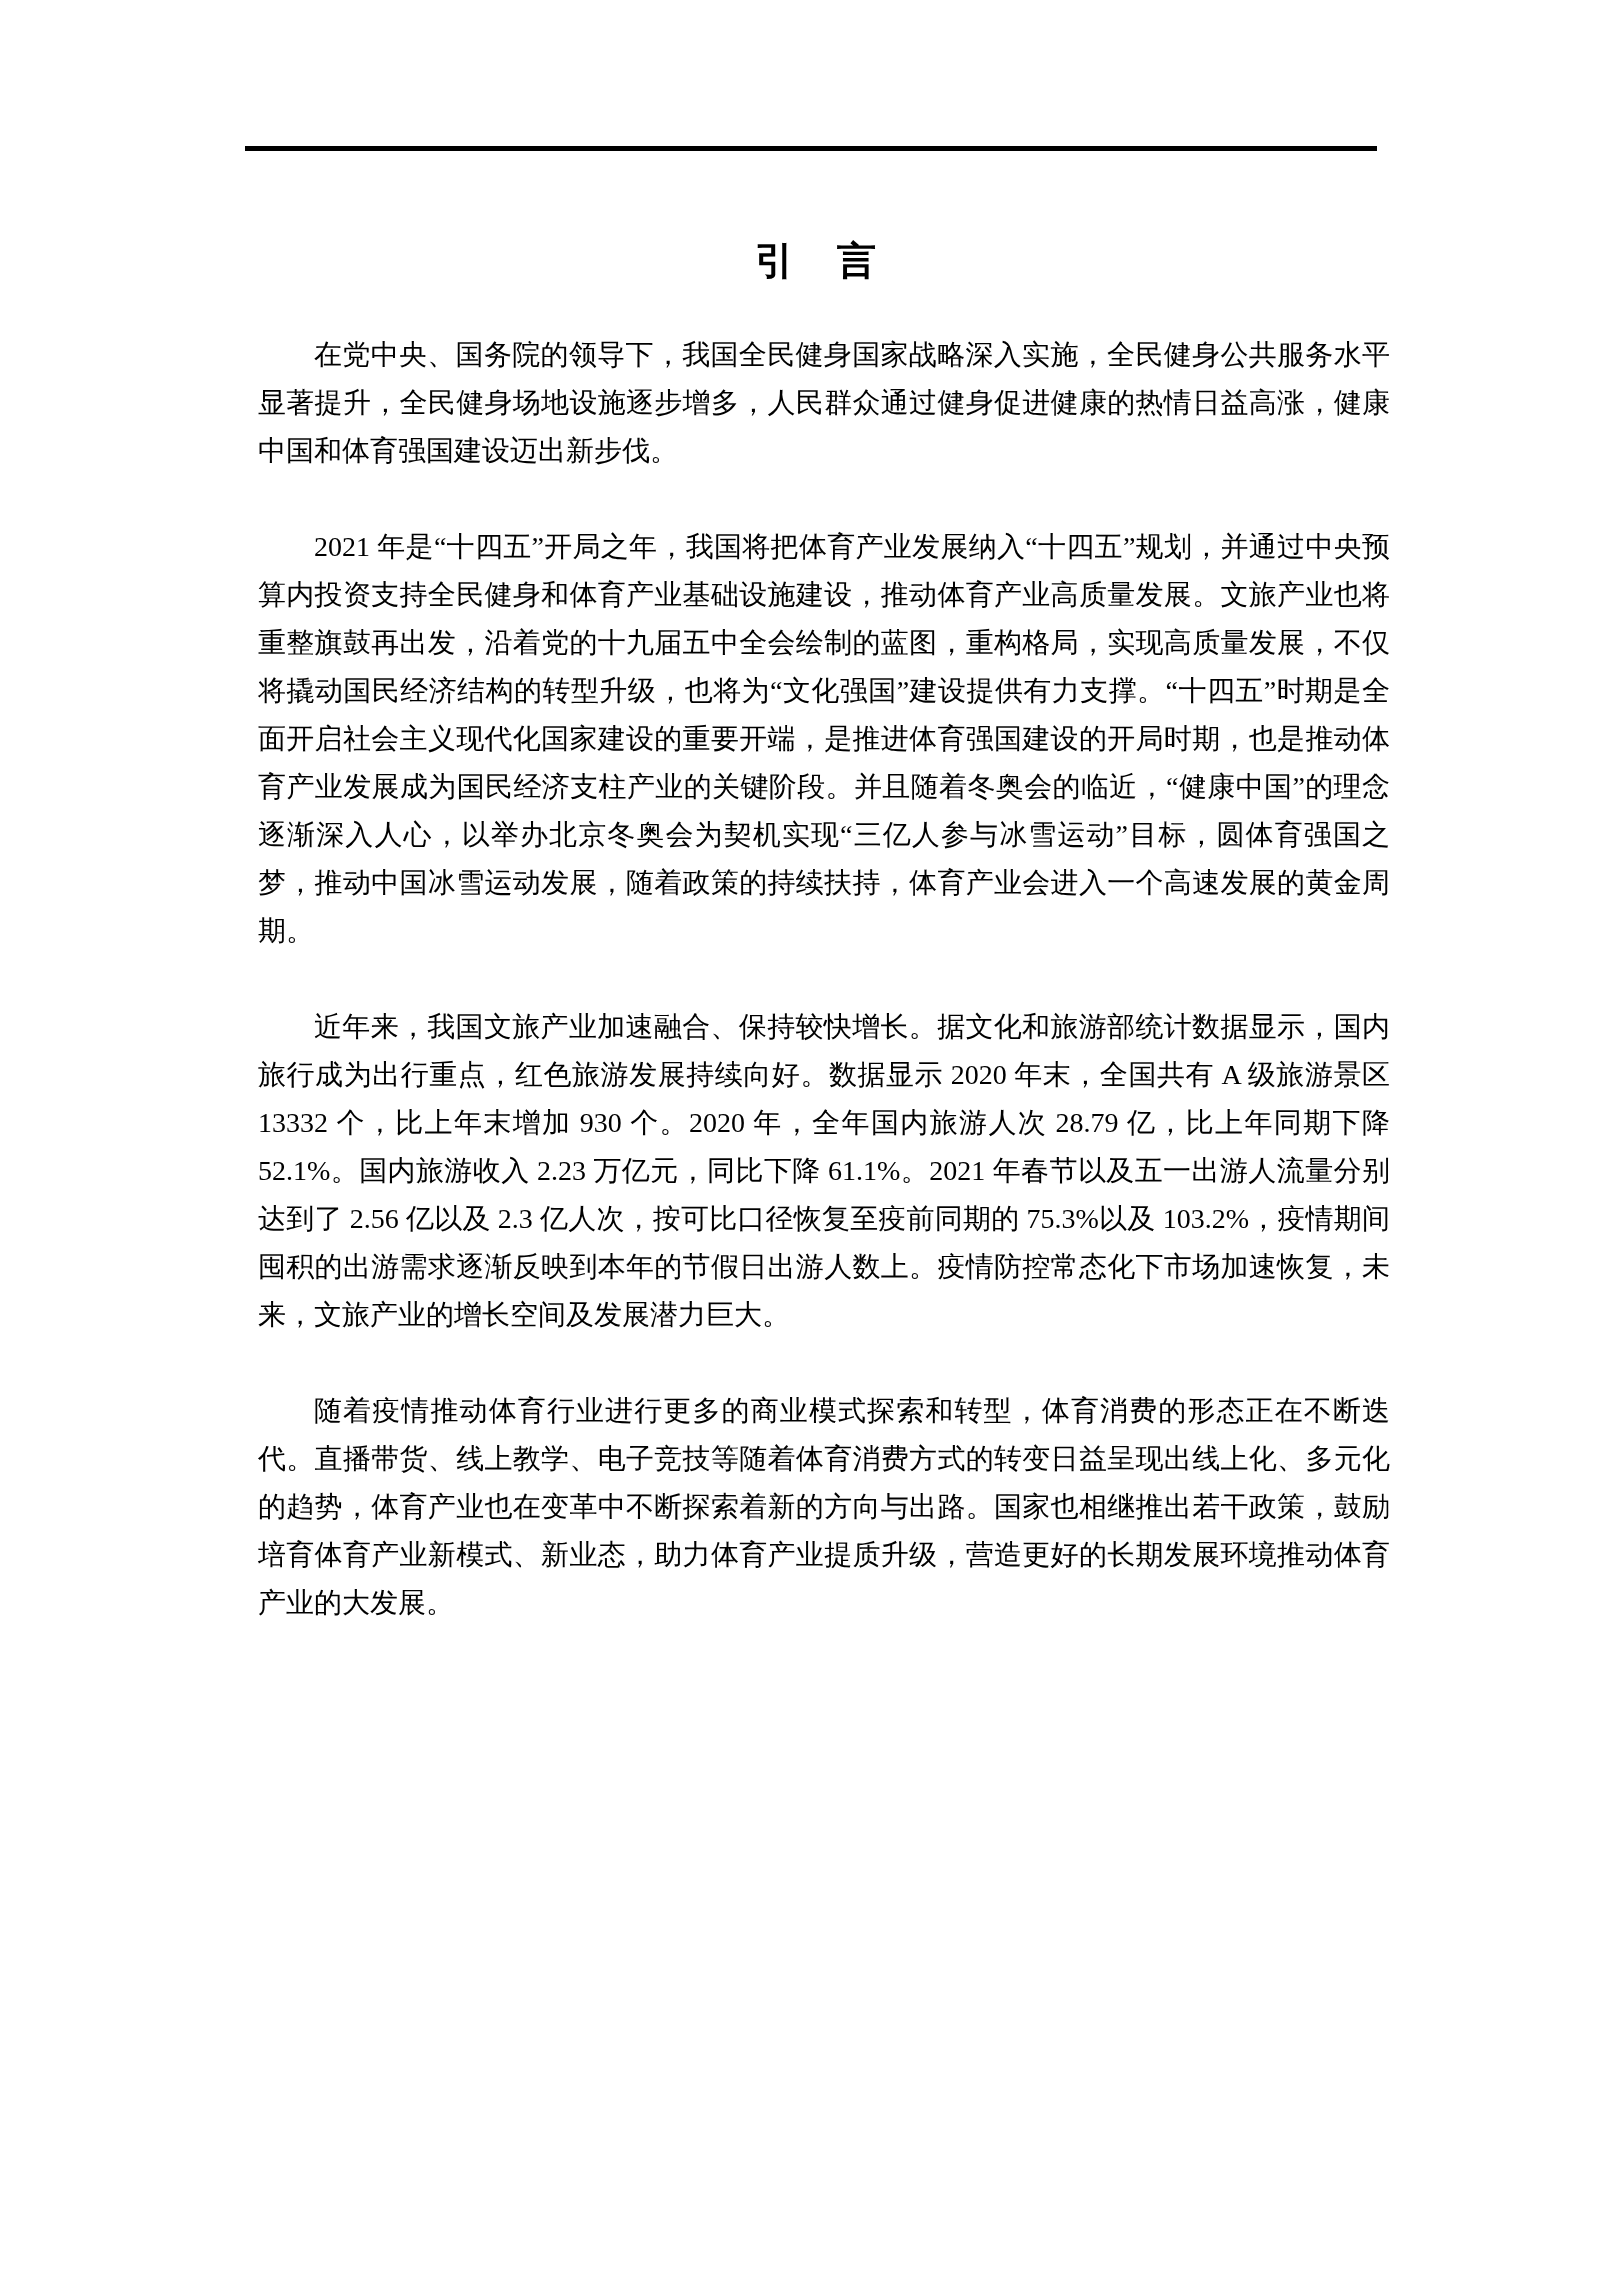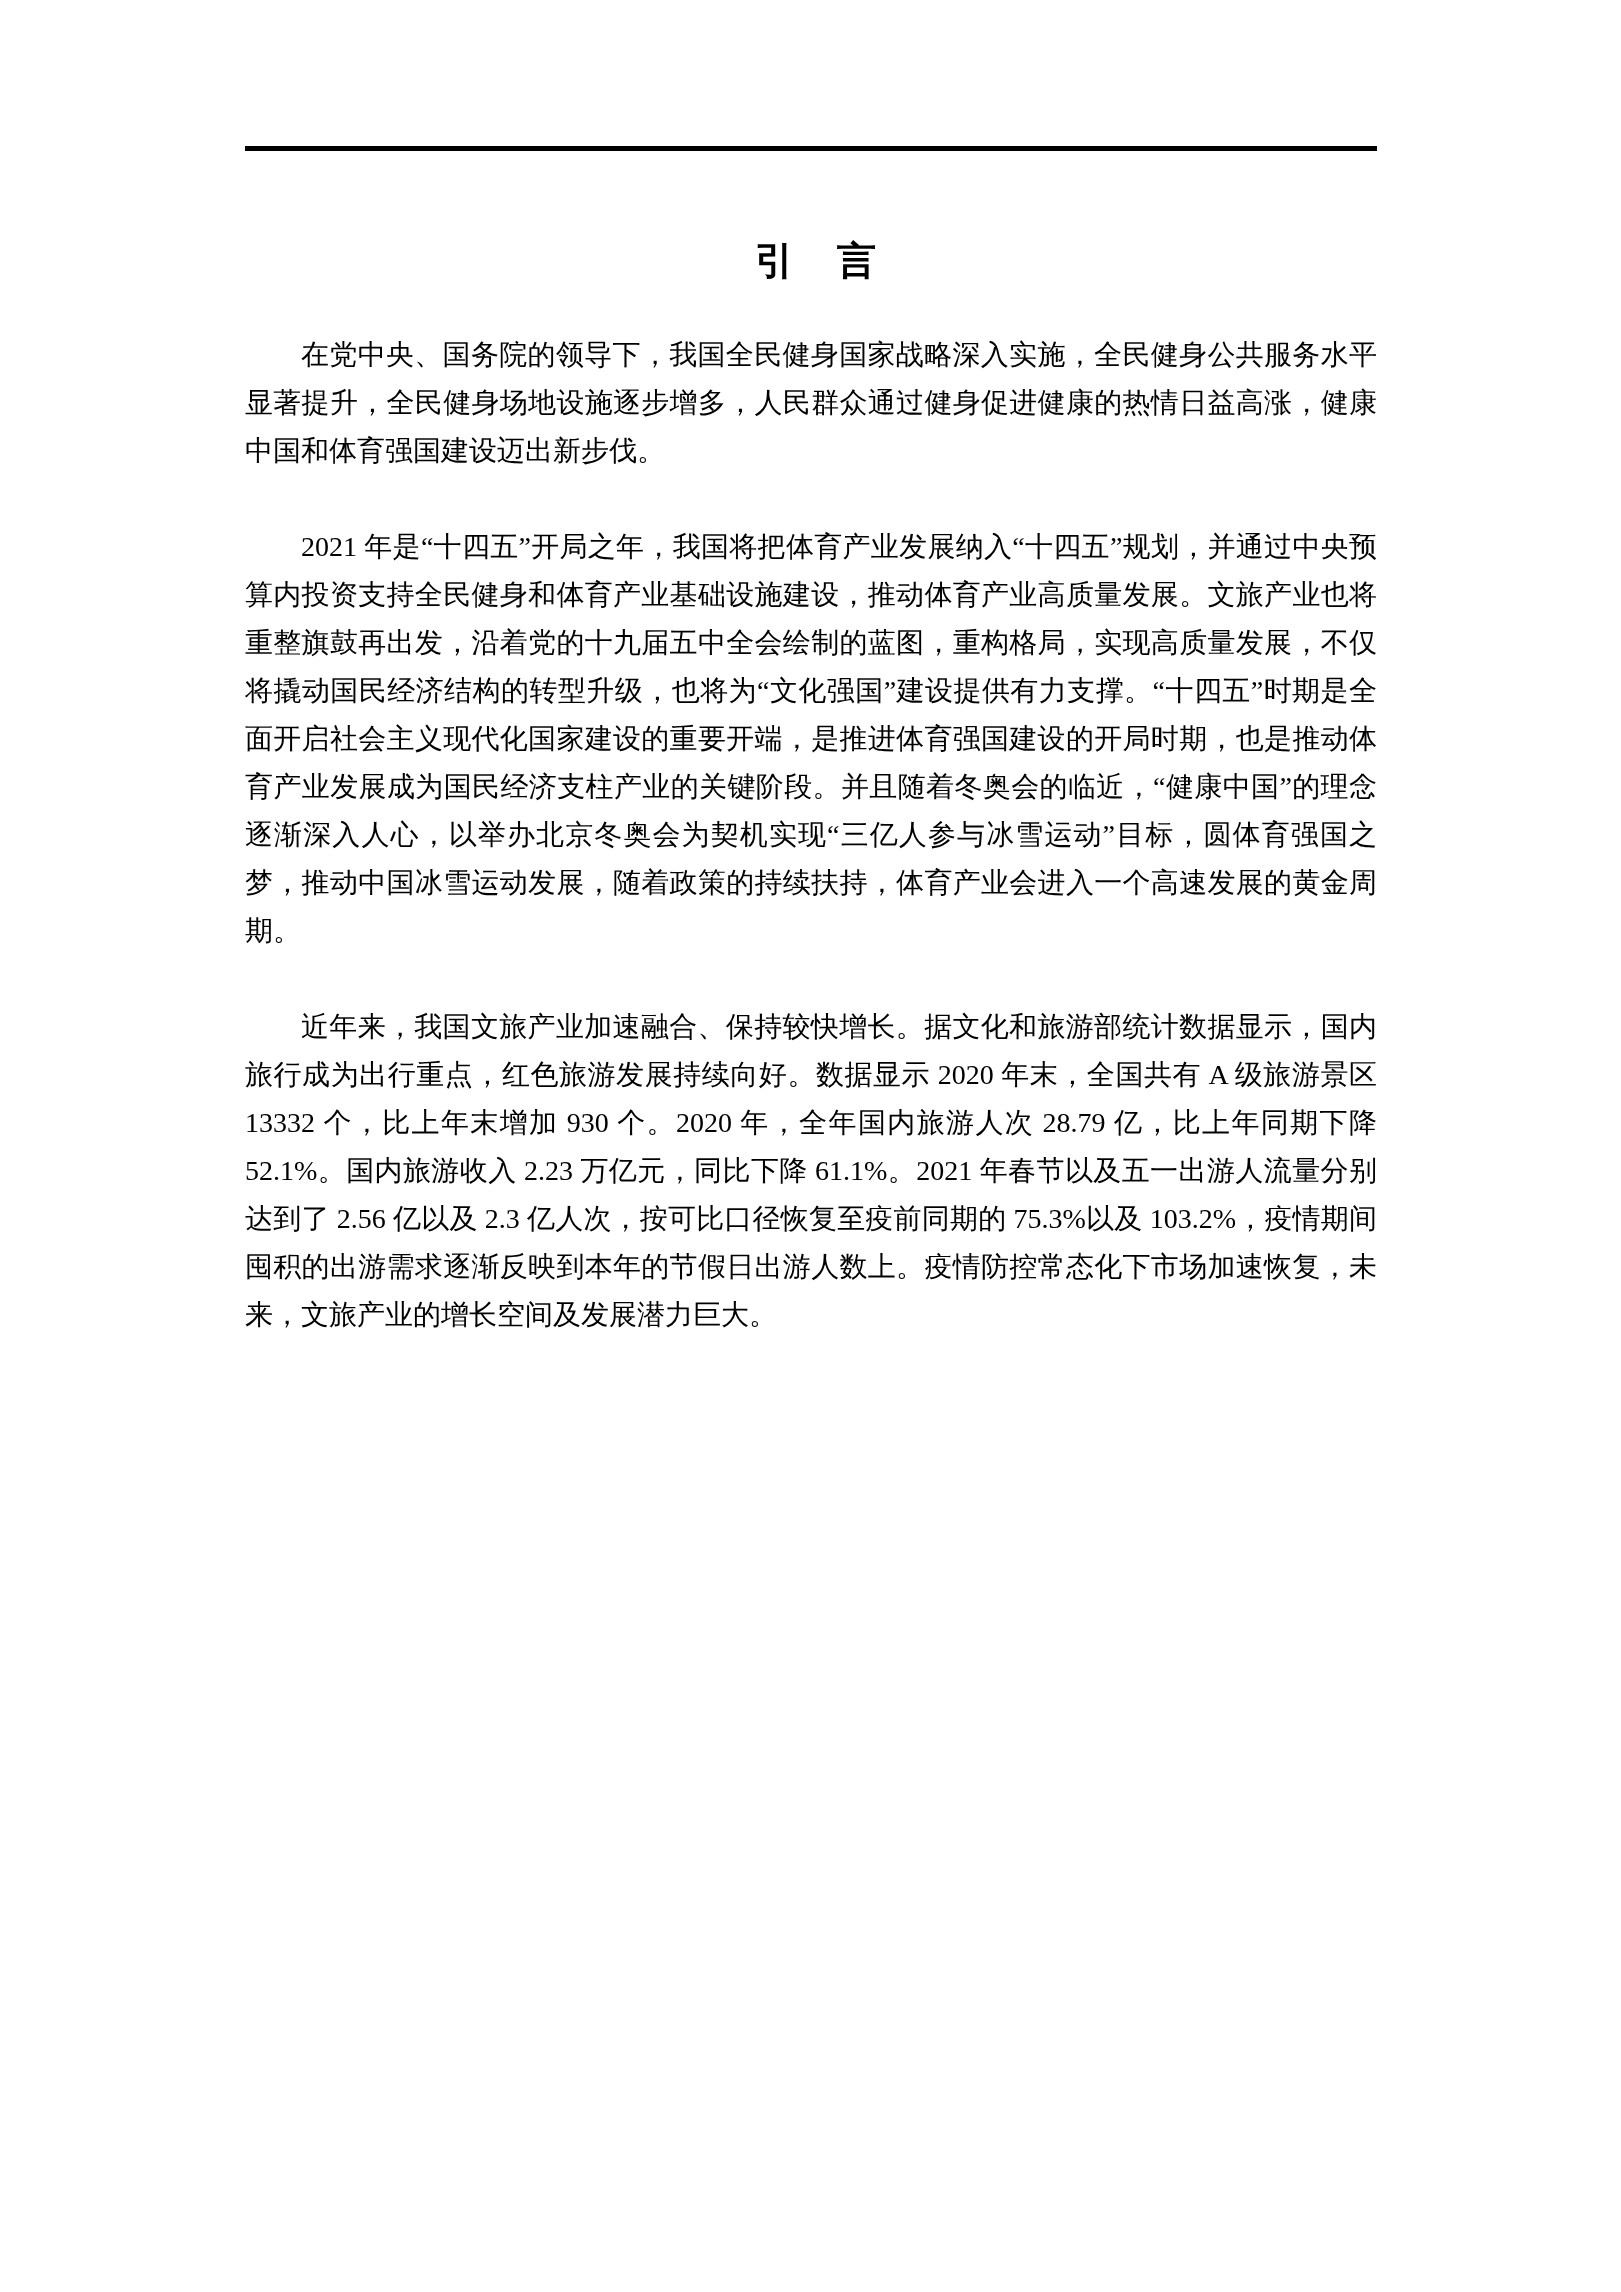--- a/index.html
+++ b/index.html
@@ -32,21 +32,21 @@
     text-align: center;
     font-size: 39px;
     line-height: 51px;
     font-weight: 600;
     letter-spacing: 2px;
     white-space: pre;
     padding-left: 12px;
   }
   .body-text {
     position: absolute;
-    left: 245px;
+    left: 258px;
     top: 331px;
     width: 1132px;
     font-size: 28px;
     line-height: 48px;
     text-align: justify;
     text-justify: inter-ideograph;
   }
   .body-text p {
     margin: 0 0 48px 0;
     text-indent: 2em;
@@ -58,16 +58,17 @@
 <div class="page">
 
   <div class="header-rule"></div>
 
   <h1 class="doc-title">引　言</h1>
 
   <div class="body-text">
     <p>在党中央、国务院的领导下，我国全民健身国家战略深入实施，全民健身公共服务水平显著提升，全民健身场地设施逐步增多，人民群众通过健身促进健康的热情日益高涨，健康中国和体育强国建设迈出新步伐。</p>
     <p>2021 年是“十四五”开局之年，我国将把体育产业发展纳入“十四五”规划，并通过中央预算内投资支持全民健身和体育产业基础设施建设，推动体育产业高质量发展。文旅产业也将重整旗鼓再出发，沿着党的十九届五中全会绘制的蓝图，重构格局，实现高质量发展，不仅将撬动国民经济结构的转型升级，也将为“文化强国”建设提供有力支撑。“十四五”时期是全面开启社会主义现代化国家建设的重要开端，是推进体育强国建设的开局时期，也是推动体育产业发展成为国民经济支柱产业的关键阶段。并且随着冬奥会的临近，“健康中国”的理念逐渐深入人心，以举办北京冬奥会为契机实现“三亿人参与冰雪运动”目标，圆体育强国之梦，推动中国冰雪运动发展，随着政策的持续扶持，体育产业会进入一个高速发展的黄金周期。</p>
     <p>近年来，我国文旅产业加速融合、保持较快增长。据文化和旅游部统计数据显示，国内旅行成为出行重点，红色旅游发展持续向好。数据显示 2020 年末，全国共有 A 级旅游景区 13332 个，比上年末增加 930 个。2020 年，全年国内旅游人次 28.79 亿，比上年同期下降 52.1%。国内旅游收入 2.23 万亿元，同比下降 61.1%。2021 年春节以及五一出游人流量分别达到了 2.56 亿以及 2.3 亿人次，按可比口径恢复至疫前同期的 75.3%以及 103.2%，疫情期间囤积的出游需求逐渐反映到本年的节假日出游人数上。疫情防控常态化下市场加速恢复，未来，文旅产业的增长空间及发展潜力巨大。</p>
+    <p>随着疫情推动体育行业进行更多的商业模式探索和转型，体育消费的形态正在不断迭代。直播带货、线上教学、电子竞技等随着体育消费方式的转变日益呈现出线上化、多元化的趋势，体育产业也在变革中不断探索着新的方向与出路。国家也相继推出若干政策，鼓励培育体育产业新模式、新业态，助力体育产业提质升级，营造更好的长期发展环境推动体育产业的大发展。</p>
   </div>
 
 </div>
 
 
 </body></html>

